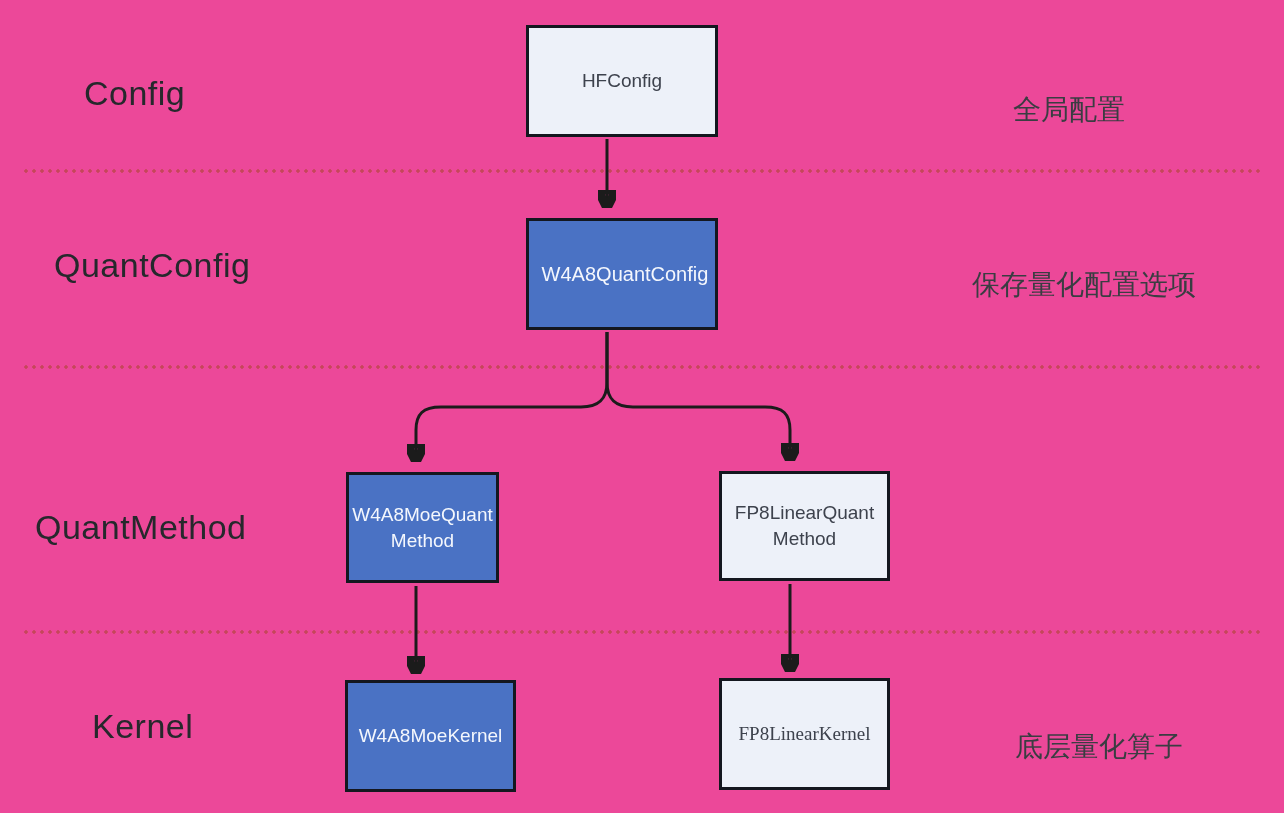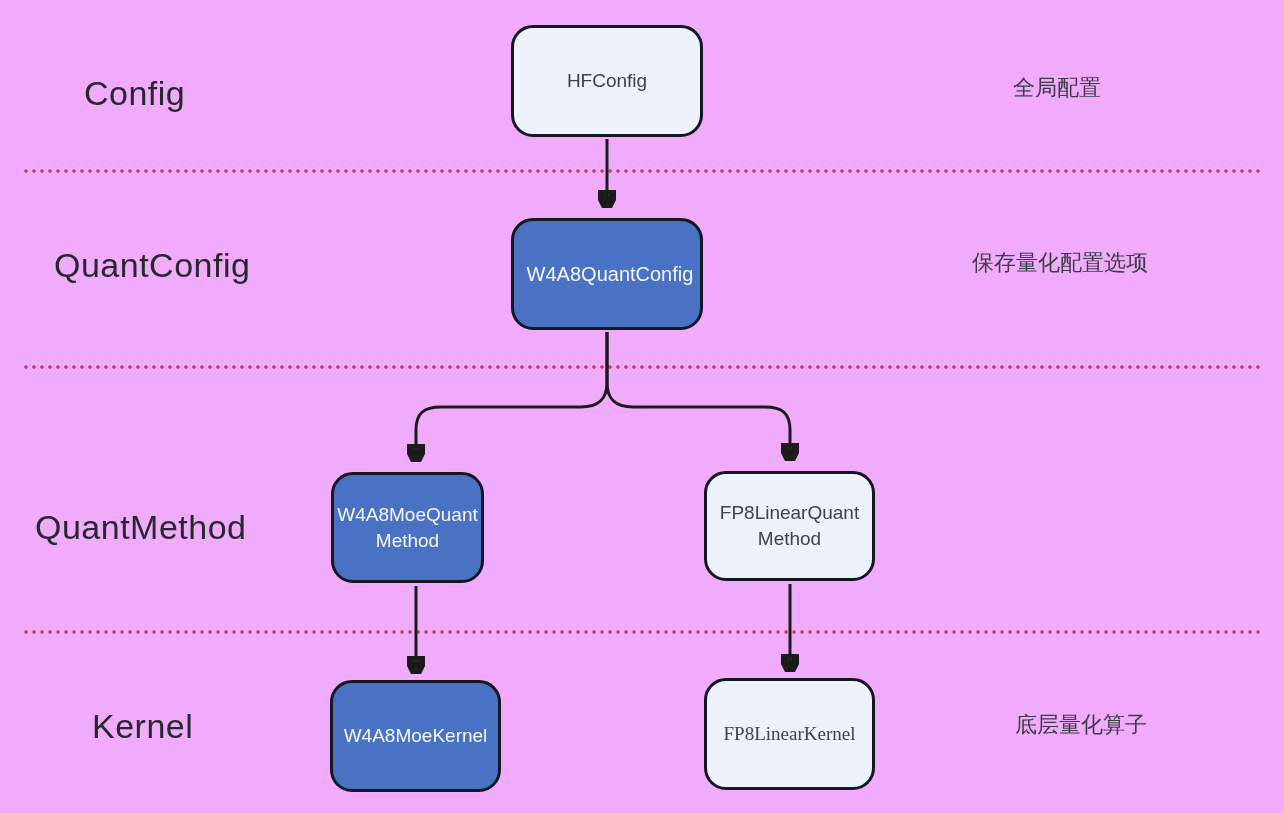--- a/index.html
+++ b/index.html
@@ -1,41 +1,42 @@
 <!DOCTYPE html>
 <html><head>
 <meta charset="utf-8">
 <style>
   html,body{margin:0;padding:0;background:#ffffff;}
   #canvas{
     position:relative;
     width:1284px;height:813px;
-    background:#f0abfc;
+    background:#ec4899;
     font-family:"Liberation Sans","DejaVu Sans",sans-serif;
     overflow:hidden;
   }
   
   .row-label{
     position:absolute;
     font-size:34px;
     color:#26282c;
     letter-spacing:0.5px;
     white-space:nowrap;
   }
   #label-config{left:84px;top:74px;}
   #label-quantconfig{left:42px;top:246px;margin-left:12px;}
   #label-quantmethod{left:35px;top:508px;}
   #label-kernel{left:92px;top:707px;}
 
   
   .annotation{
     position:absolute;
-    font-size:22px;
+    font-size:28px;
     color:#3a3d42;
     white-space:nowrap;
+    margin-top:18px;
   }
   #ann-1{left:1013px;top:73px;}
   #ann-2{left:972px;top:248px;}
   #ann-3{left:948px;top:481px;}
   #ann-4{left:1015px;top:710px;}
 
   
   .divider{
     position:absolute;
     left:24px;width:1236px;height:4px;
@@ -56,25 +57,26 @@
   }
   #connectors path{stroke:#1b1b1b;stroke-width:3;fill:none;}
 
   
   .node{
     position:absolute;
     z-index:10;
     display:flex;align-items:center;justify-content:center;
     text-align:center;
     border:3px solid #14171f;
-    border-radius:22px;
+    border-radius:0;
     font-size:19px;
     line-height:1.35;
     padding:2px 6px;
     box-sizing:border-box;
+    margin-left:15px;
   }
   .node.blue{background:#4a72c4;color:#f4f7fd;}
   .node.light{background:#edf1f9;color:#3d424d;}
   #node-hfconfig{left:511px;top:25px;width:192px;height:112px;}
   #node-w4a8quantconfig{left:511px;top:218px;width:192px;height:112px;font-size:20px;padding-left:12px;}
   #node-w4a8moequantmethod{left:331px;top:472px;width:153px;height:111px;}
   #node-fp8linearquantmethod{left:704px;top:471px;width:171px;height:110px;}
   #node-w4a8moekernel{left:330px;top:680px;width:171px;height:112px;}
   #node-fp8linearkernel{left:704px;top:678px;width:171px;height:112px;font-family:Liberation Serif, serif;}
 </style>

